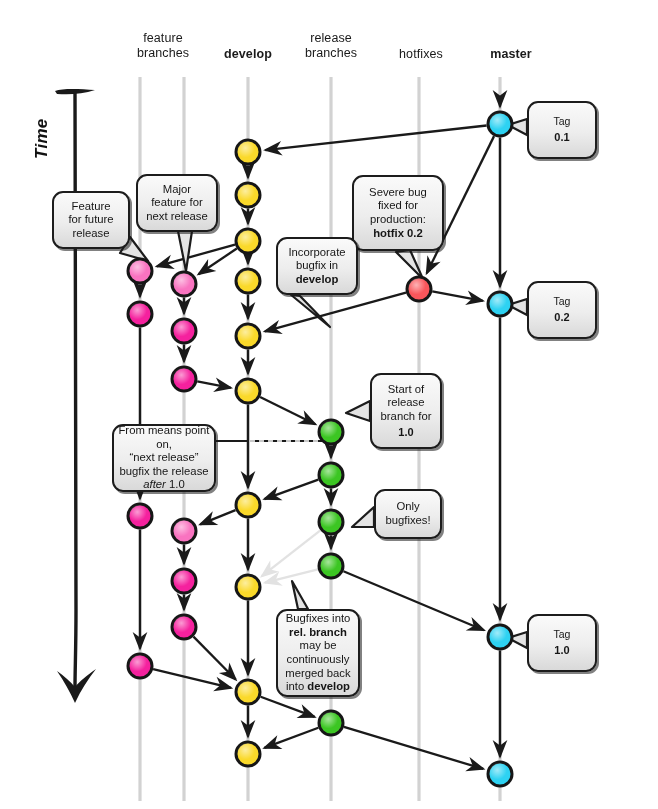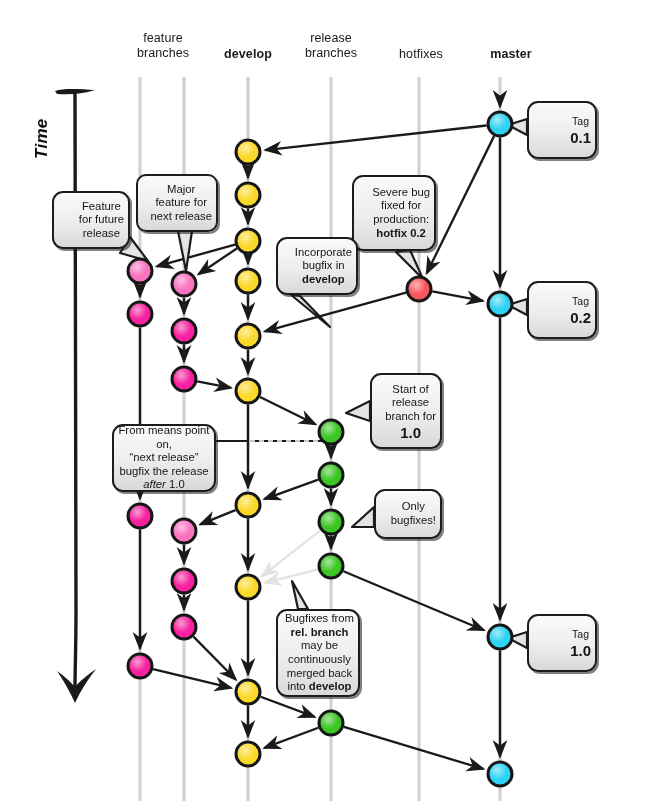--- a/index.html
+++ b/index.html
@@ -10,26 +10,26 @@
   .colhdr{position:absolute;text-align:center;color:#1a1a1a;font-size:12.5px;
           line-height:15px;letter-spacing:.1px;}
   .colhdr.bold{font-weight:bold;}
   .timelbl{position:absolute;font-style:italic;font-weight:bold;font-size:17px;
            color:#111;transform:rotate(-90deg);transform-origin:left top;
            letter-spacing:.3px;}
   .bubble{position:absolute;box-sizing:border-box;
           background:linear-gradient(180deg,#fafafa 0%,#ededed 55%,#d9d9d9 100%);
           border:2.2px solid #1c1c1c;border-radius:11px;
           box-shadow:2px 2px 0 rgba(25,25,25,.55);
-          display:flex;align-items:center;justify-content:flex-end;
+          display:flex;align-items:center;justify-content:center;
           text-align:center;color:#161616;font-size:11.3px;line-height:13.6px;
           padding:5px 4px;}
   .bubble b{font-weight:bold;}
   .bubble i{font-style:italic;}
-  .bubble .big{font-size:15px;font-weight:bold;display:block;margin-top:2px;}
+  .bubble .big{font-size:11px;font-weight:bold;display:block;margin-top:2px;}
   .tagtxt{display:block;font-size:10.5px;}
 </style>
 </head>
 <body>
 
 <div id="root">
 
   <svg id="canvas" viewBox="0 0 658 809" xmlns="http://www.w3.org/2000/svg">
     <defs>
       <marker id="ah" markerWidth="10" markerHeight="10" refX="7.4" refY="3.4" orient="auto" markerUnits="strokeWidth">
@@ -261,29 +261,29 @@
   <div class="timelbl" style="left:32px;top:150px;">Time</div>
 
   <div class="bubble" style="left:52px;top:182px;width:78px;height:58px;">
     <span>
       <span>Feature</span><br>
       <span>for future</span><br>
       <span>release</span>
     </span>
   </div>
 
-  <div class="bubble" style="left:136px;top:165px;width:82px;height:58px;border-radius:10px;">
+  <div class="bubble" style="left:136px;top:165px;width:82px;height:58px;">
     <span>
       <span>Major</span><br>
       <span>feature for</span><br>
       <span>next release</span>
     </span>
   </div>
 
-  <div class="bubble" style="left:352px;top:166px;width:84px;height:76px;">
+  <div class="bubble" style="left:352px;top:166px;width:92px;height:76px;">
     <span>
       <span>Severe bug</span><br>
       <span>fixed for</span><br>
       <span>production:</span><br>
       <b>hotfix 0.2</b>
     </span>
   </div>
 
   <div class="bubble" style="left:276px;top:228px;width:82px;height:58px;">
     <span>
@@ -313,21 +313,21 @@
 
   <div class="bubble" style="left:374px;top:480px;width:68px;height:50px;">
     <span>
       <span>Only</span><br>
       <span>bugfixes!</span>
     </span>
   </div>
 
   <div class="bubble" style="left:276px;top:600px;width:84px;height:88px;">
     <span>
-      <span>Bugfixes from</span><br>
+      <span>Bugfixes into</span><br>
       <b>rel. branch</b><br>
       <span>may be</span><br>
       <span>continuously</span><br>
       <span>merged back</span><br>
       <span>into <b id="intoDev">develop</b></span>
     </span>
   </div>
 
   <div class="bubble" style="left:527px;top:92px;width:70px;height:58px;">
     <span>

